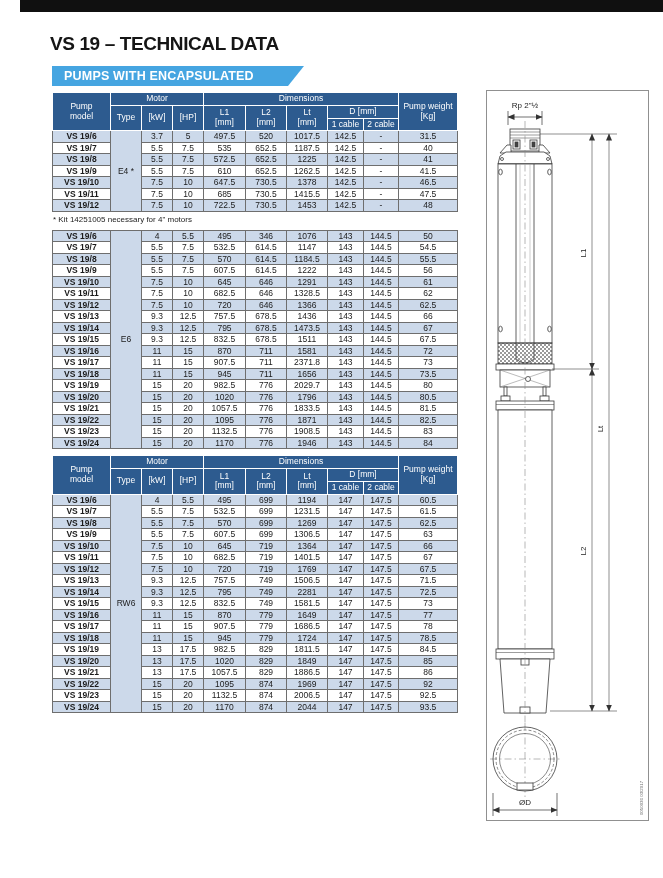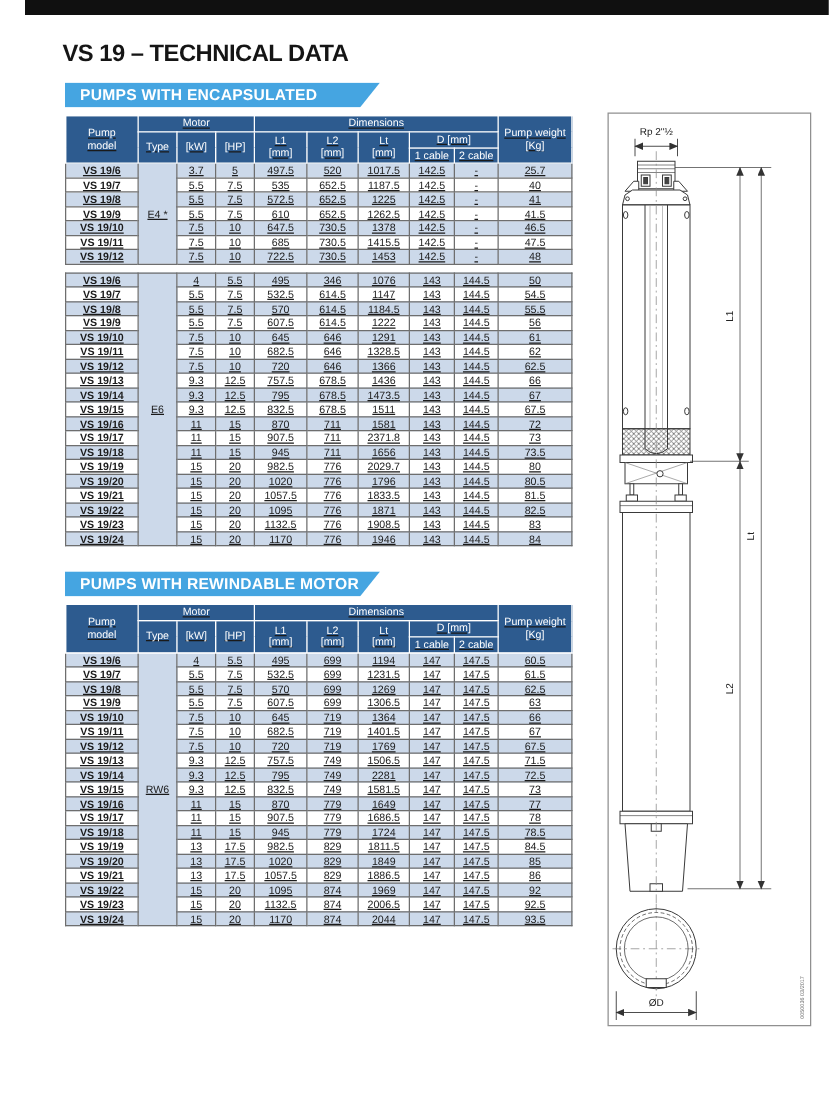--- a/index.html
+++ b/index.html
@@ -7,21 +7,21 @@
         font-family:"Liberation Sans", sans-serif;color:#1a1a1a;margin-left:20px;}
   .topbar{position:absolute;left:0;top:0;width:663px;height:12px;background:#101010;}
   .title{position:absolute;left:30px;top:33px;margin:0;font-size:19px;font-weight:800;
          letter-spacing:-0.4px;color:#151515;}
   .left-col{position:absolute;left:32px;top:66px;width:406px;}
   .banner{width:240px;height:20px;background:#45a5e1;color:#fff;font-size:12.5px;font-weight:bold;
           line-height:20px;padding-left:12px;letter-spacing:0.2px;
           clip-path:polygon(0 0,100% 0,calc(100% - 16px) 100%,0 100%);}
   .banner2{margin-top:20px;}
   table.spec{border-collapse:collapse;table-layout:fixed;width:405px;margin-top:6px;
-             border:1.5px solid #2b2b2b;font-size:8.5px;text-decoration:underline;}
+             border:1.5px solid #2b2b2b;font-size:8.5px;}
   table.spec th{background:#2d5b8f;color:#fff;font-weight:normal;border:1px solid #fff;
                 padding:1px 0;text-align:center;vertical-align:middle;line-height:1.15;}
   table.spec td{border:1px solid #6e6e6e;text-align:center;vertical-align:middle;
                 height:10.5px;line-height:10.5px;padding:0;color:#1b1b1b;}
   table.spec tr.shade td{background:#ccd9ea;}
   table.spec td.model{font-weight:bold;}
   table.spec td.typecell{background:#ccd9ea;}
   .ln{display:block;line-height:1.15;}
   .footnote{font-size:8px;color:#222;margin:3px 0 1px 1px;}
   .diagram{position:absolute;left:466px;top:90px;width:161px;height:729px;
@@ -94,21 +94,21 @@
           <tr class="shade">
             <td class="model">VS 19/6</td>
             <td rowspan="7" class="typecell">E4 *</td>
             <td>3.7</td>
             <td>5</td>
             <td>497.5</td>
             <td>520</td>
             <td>1017.5</td>
             <td>142.5</td>
             <td>-</td>
-            <td>25.7</td>
+            <td>31.5</td>
           </tr>
           <tr>
             <td class="model">VS 19/7</td>
             <td>5.5</td>
             <td>7.5</td>
             <td>535</td>
             <td>652.5</td>
             <td>1187.5</td>
             <td>142.5</td>
             <td>-</td>
@@ -165,20 +165,21 @@
             <td>722.5</td>
             <td>730.5</td>
             <td>1453</td>
             <td>142.5</td>
             <td>-</td>
             <td>48</td>
           </tr>
         </tbody>
     </table>
 
+    <div class="footnote">* Kit 14251005 necessary for 4" motors</div>
 
     <table class="spec">
       <colgroup>
         <col style="width:58px">
           <col style="width:31px">
           <col style="width:31px">
           <col style="width:31px">
         <col style="width:42px">
           <col style="width:41px">
           <col style="width:41px">
@@ -393,21 +394,20 @@
             <td>1170</td>
             <td>776</td>
             <td>1946</td>
             <td>143</td>
             <td>144.5</td>
             <td>84</td>
           </tr>
         </tbody>
     </table>
 
-    <div class="banner banner2">PUMPS WITH REWINDABLE MOTOR</div>
 
     <table class="spec">
       <colgroup>
         <col style="width:58px">
           <col style="width:31px">
           <col style="width:31px">
           <col style="width:31px">
         <col style="width:42px">
           <col style="width:41px">
           <col style="width:41px">

